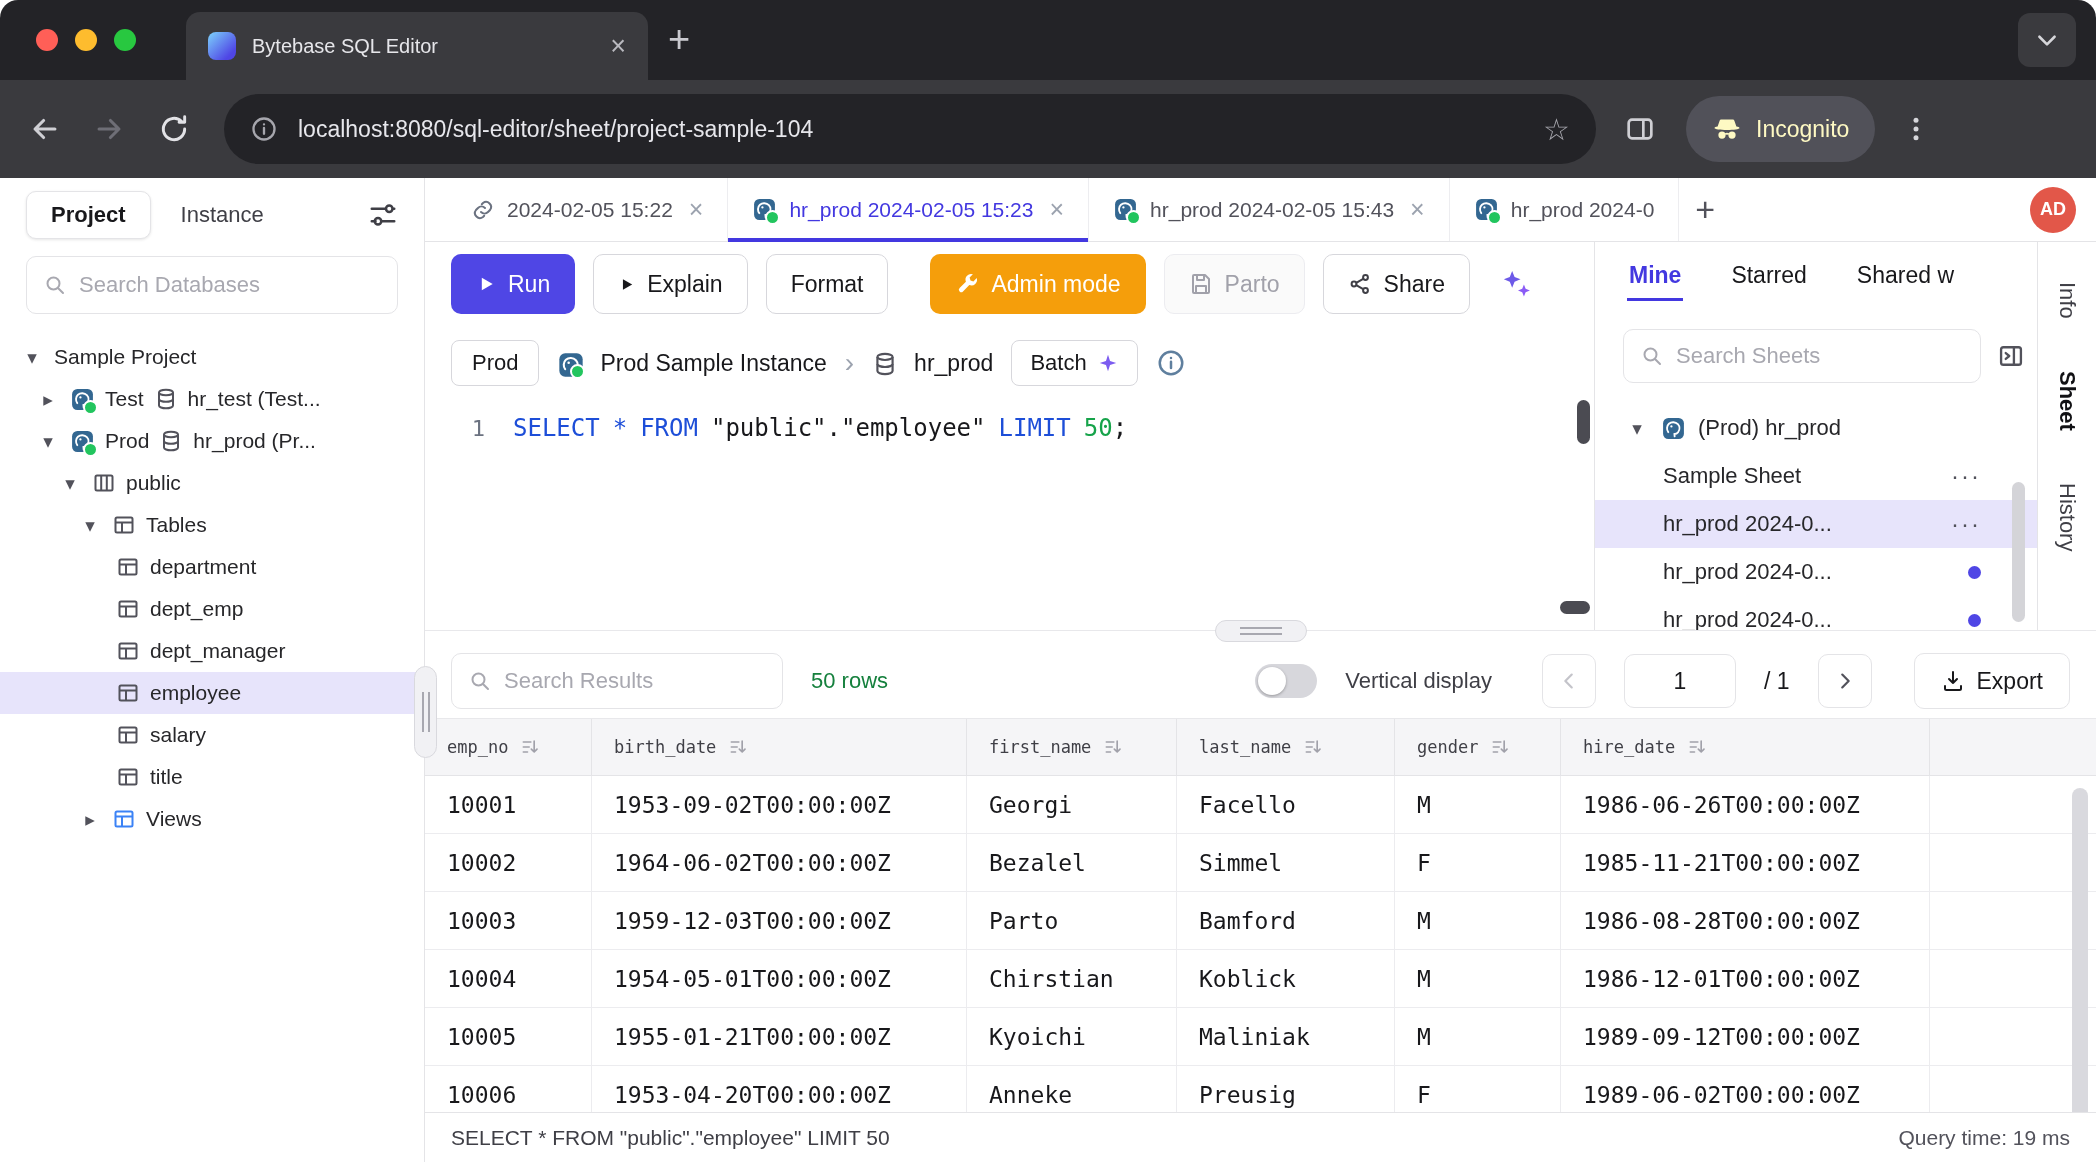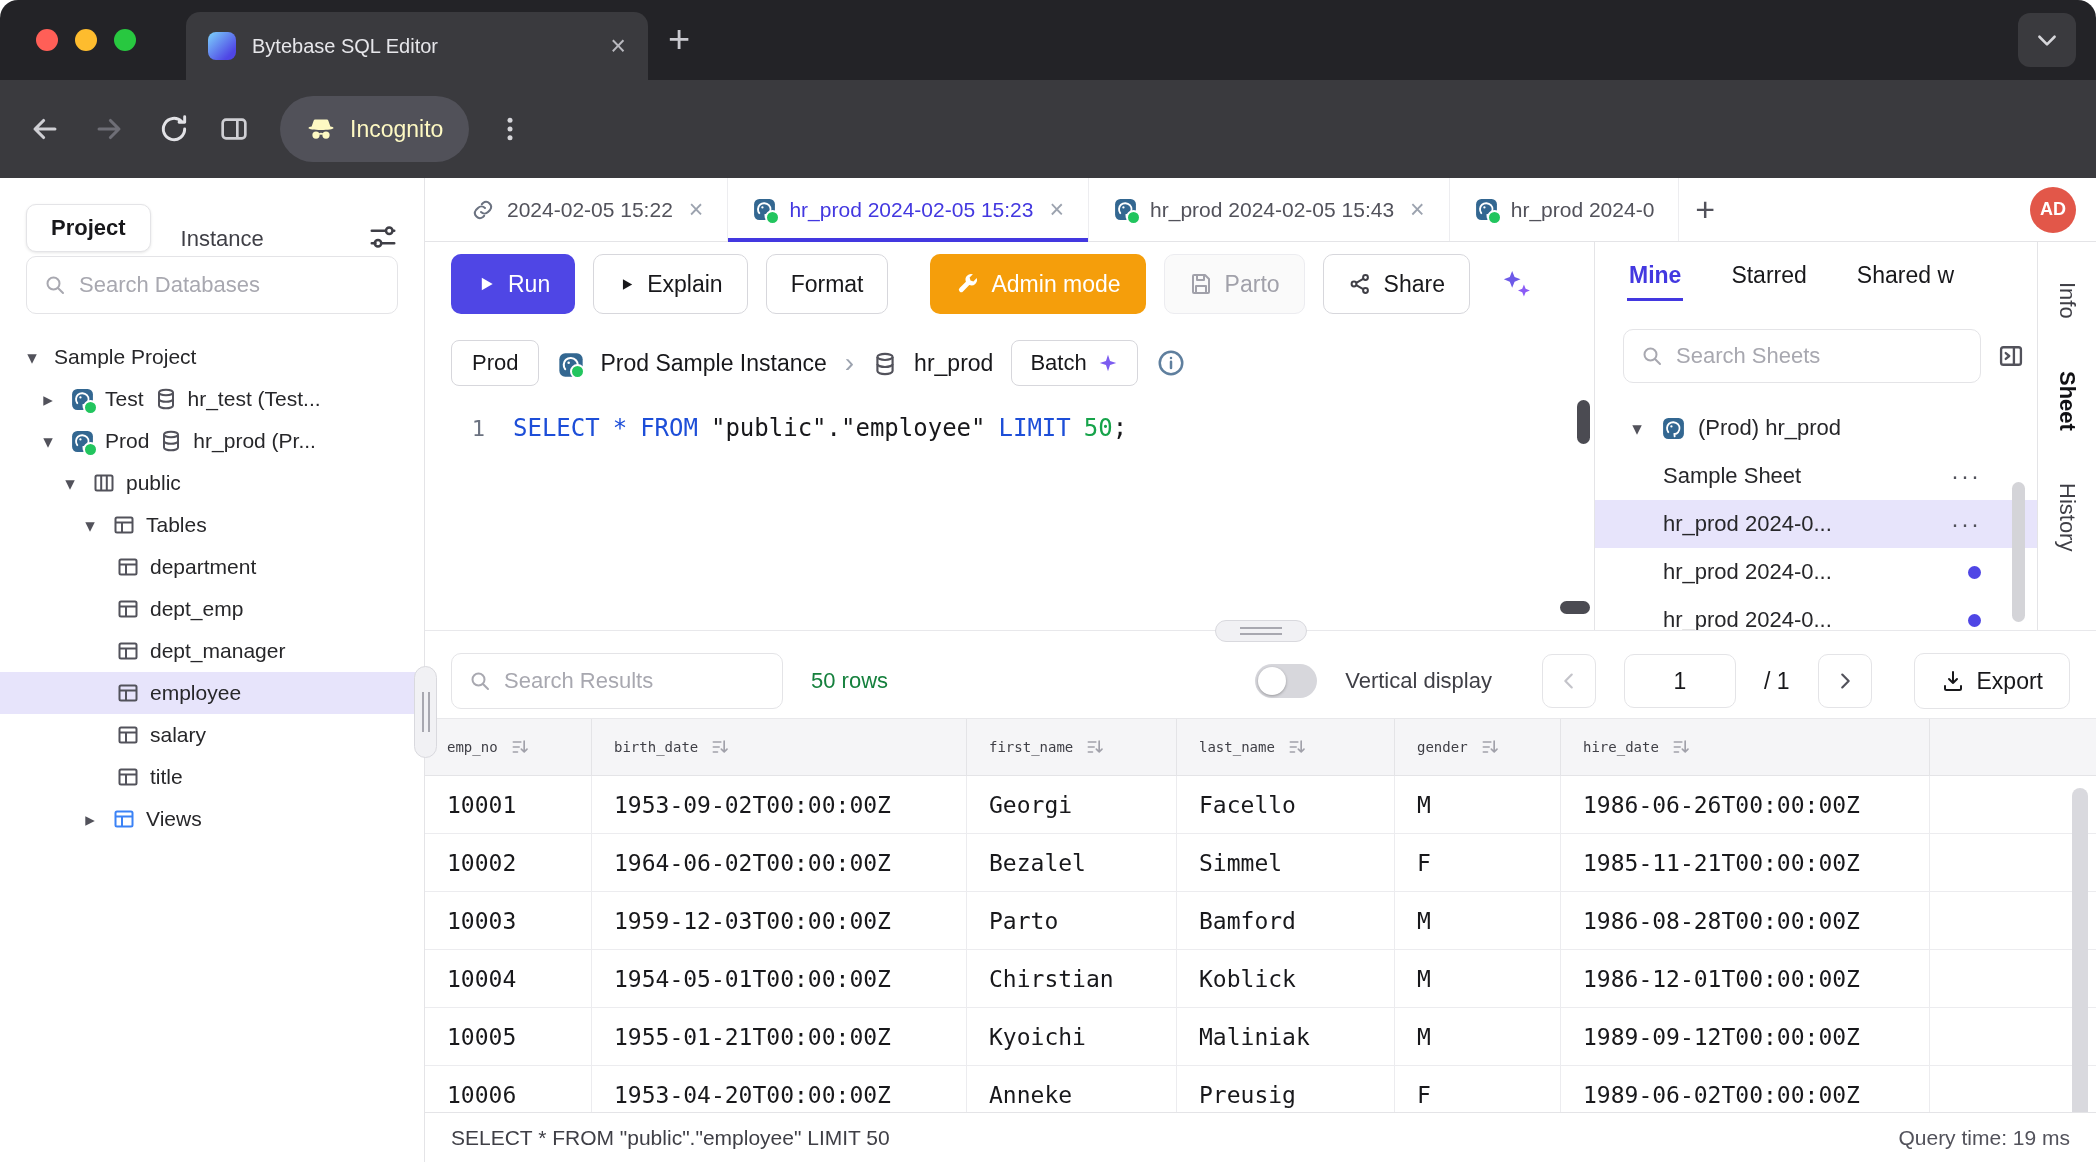--- a/index.html
+++ b/index.html
@@ -30,21 +30,21 @@
   .url-star { color:#a6a6ad; font-size:30px; }
   .sidepanel-ic { margin-left:28px; color:#cfcfd4; }
   .incog { margin-left:30px; height:66px; border-radius:33px; background:#515159; display:flex; align-items:center; gap:14px; padding:0 26px; color:#fef9c3; font-size:23px; }
   .menu3 { margin-left:26px; color:#d6d6da; }
 
   
   .app { position:absolute; top:178px; left:0; width:2096px; height:984px; display:flex; background:#fff; }
 
   
   .sidebar { width:425px; border-right:1px solid #e4e4e7; display:flex; flex-direction:column; position:relative; }
-  .sb-header { height:74px; display:flex; align-items:flex-end; padding:0 26px; gap:30px; }
+  .sb-header { height:74px; display:flex; align-items:center; padding:0 26px; gap:30px; }
   .seg-active { padding:10px 24px; background:#fff; border:1px solid #e4e4e7; border-radius:10px; box-shadow:0 1px 3px rgba(0,0,0,.10); font-size:22px; font-weight:600; color:#18181b; }
   .seg { font-size:22px; color:#3f3f46; }
   .filter-btn { margin-left:auto; color:#3f3f46; }
   .inputbox { height:58px; border:1px solid #e4e4e7; border-radius:10px; display:flex; align-items:center; gap:12px; padding:0 16px; background:#fff; }
   .inputbox input { border:none; flex:1; min-width:0; font-size:22px; color:#27272a; background:transparent; }
   .inputbox input::placeholder { color:#a8a8b0; }
   .sb-search { margin:4px 26px 0; }
   .tree { padding-top:22px; overflow:hidden; }
   .trow { height:42px; display:flex; align-items:center; gap:10px; font-size:21px; color:#27272a; white-space:nowrap; overflow:hidden; }
   .trow.l0{padding-left:20px} .trow.l1{padding-left:36px} .trow.l2{padding-left:58px}
@@ -135,21 +135,21 @@
   .toggle-label { font-size:22px; color:#3f3f46; margin-right:22px; }
   .pg-btn { width:54px; height:54px; border:1px solid #e4e4e7; border-radius:10px; display:flex; align-items:center; justify-content:center; color:#52525b; flex:none; }
   .pg-btn.dis { color:#c4c4ca; }
   .page-input { width:112px; height:54px; border:1px solid #e4e4e7; border-radius:10px; text-align:center; font-size:23px; color:#18181b; }
   .page-total { font-size:23px; color:#18181b; }
   .export-btn { margin-left:14px; height:56px; border:1px solid #e4e4e7; border-radius:10px; display:flex; align-items:center; gap:12px; padding:0 26px; font-size:23px; color:#18181b; }
 
   .grid { flex:1; overflow:hidden; font-family:"DejaVu Sans Mono",monospace; position:relative; }
   .gheader, .grow { display:grid; grid-template-columns:167px 375px 210px 218px 166px 369px 1fr; }
   .gheader { height:58px; background:#f5f5f7; border-top:1px solid #e8e8eb; border-bottom:1px solid #e4e4e7; }
-  .gh { display:flex; align-items:center; gap:12px; padding-left:22px; font-size:14px; color:#3f3f46; border-right:1px solid #e4e4e7; overflow:hidden; }
+  .gh { display:flex; align-items:center; gap:12px; padding-left:22px; font-size:17px; color:#3f3f46; border-right:1px solid #e4e4e7; overflow:hidden; }
   .gh.empty, .gc.empty { border-right:none; }
   .sort-ic { color:#a1a1aa; flex:none; }
   .grow { height:58px; border-bottom:1px solid #ececef; }
   .gc { display:flex; align-items:center; padding-left:22px; font-size:23px; color:#18181b; border-right:1px solid #ececef; overflow:hidden; white-space:nowrap; }
   .grid-scroll { position:absolute; right:8px; top:70px; width:16px; height:360px; background:#d9d9de; border-radius:8px; }
 
   .statusbar { height:50px; border-top:1px solid #e4e4e7; display:flex; align-items:center; padding:0 26px; font-size:21px; color:#3f3f46; }
   .qtime { margin-left:auto; color:#52525b; }
 </style>
 </head>
@@ -186,20 +186,28 @@
       <svg width="34" height="34" viewBox="0 0 24 24" fill="none" stroke="currentColor" stroke-width="2.2" stroke-linecap="round" stroke-linejoin="round">
           <path d="M5 12h14m0 0l-6-6m6 6l-6 6"></path>
         </svg>
     </span>
     <span class="navic reload">
       <svg width="32" height="32" viewBox="0 0 24 24" fill="none" stroke="currentColor" stroke-width="2.2" stroke-linecap="round" stroke-linejoin="round">
           <path d="M20 12a8 8 0 1 1-2.3-5.6"></path>
           <path d="M20 2.8V7h-4.2"></path>
         </svg>
     </span>
+    <div class="urlbar">
+      <svg width="28" height="28" viewBox="0 0 24 24" fill="none" stroke="#a6a6ad" stroke-width="2" stroke-linecap="round">
+          <circle cx="12" cy="12" r="9"></circle>
+          <path d="M12 8h.01M12 11v5"></path>
+        </svg>
+      <span class="url-text">localhost:8080/sql-editor/sheet/project-sample-104</span>
+      <span class="url-star">☆</span>
+    </div>
     <span class="sidepanel-ic">
       <svg width="32" height="32" viewBox="0 0 24 24" fill="none" stroke="currentColor" stroke-width="2">
           <rect x="3.5" y="5" width="17" height="14" rx="2.5"></rect>
           <path d="M14.5 5v14"></path>
         </svg>
     </span>
     <div class="incog">
       <svg width="30" height="30" viewBox="0 0 24 24" fill="currentColor">
           <path d="M4.5 10l1.6-4.6c.2-.6.8-1 1.4-1h9c.6 0 1.2.4 1.4 1L19.5 10c1.5.2 2.5.6 2.5 1.1 0 .9-4.5 1.6-10 1.6S2 12 2 11.1c0-.5 1-.9 2.5-1.1z"></path>
           <circle cx="8" cy="16.8" r="2.9"></circle>

